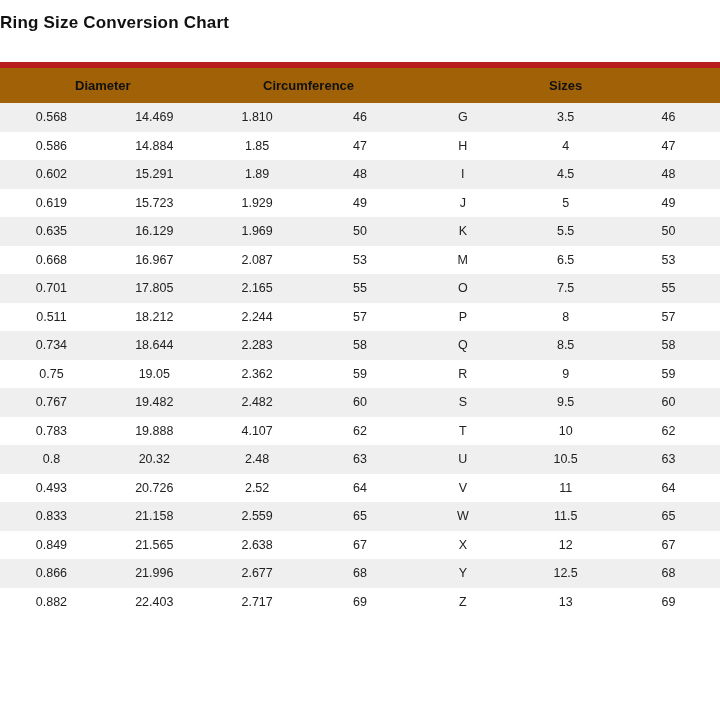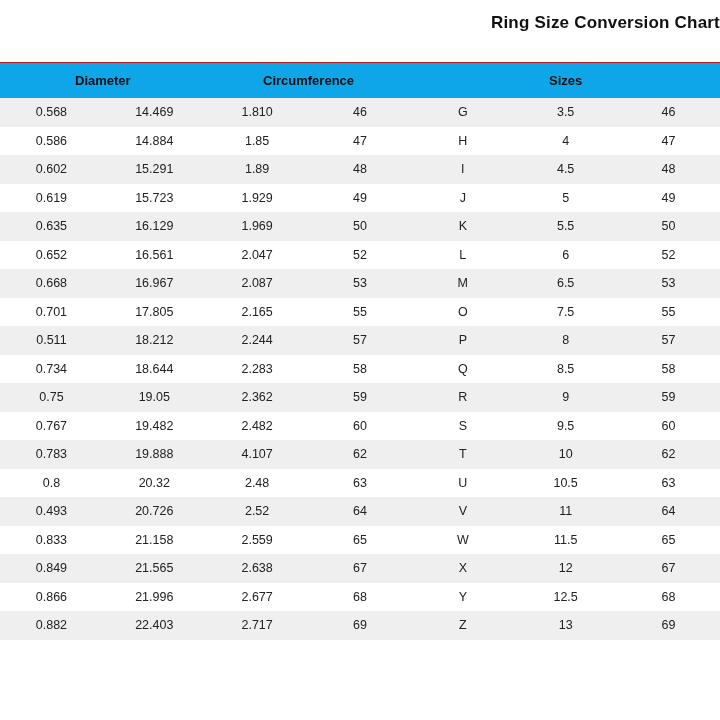--- a/index.html
+++ b/index.html
@@ -8,47 +8,47 @@
     background: #ffffff;
     width: 720px;
     height: 720px;
     overflow: hidden;
     font-family: "Liberation Sans", "DejaVu Sans", sans-serif;
     color: #222222;
   }
   .page-title {
     margin: 0;
     padding-top: 13px;
-    text-align: right;
+    text-align: left;
     font-size: 17px;
     font-weight: 700;
     color: #111111;
     letter-spacing: 0.2px;
   }
   table.ring-table {
     width: 100%;
     border-collapse: collapse;
     table-layout: fixed;
     margin-top: 29px;
   }
   table.ring-table col { width: 14.2857%; }
   th, td {
     text-align: center;
     vertical-align: middle;
     padding: 0 4px;
     font-size: 12.5px;
     font-weight: 400;
   }
   thead tr.group-row th {
-    background: #0ea5e9;
+    background: #a16207;
     height: 35px;
     font-size: 13px;
     font-weight: 700;
     color: #111111;
-    border-top: 1px solid #b91c1c;
+    border-top: 6px solid #b91c1c;
   }
   thead tr.sub-row th {
     background: #ffffff;
     height: 38px;
     line-height: 1.25;
     font-weight: 400;
     color: #222222;
   }
   tbody td {
     height: 28.5px;
@@ -119,29 +119,20 @@
       <tr>
         <td>0.635</td>
         <td>16.129</td>
         <td>1.969</td>
         <td>50</td>
         <td>K</td>
         <td>5.5</td>
         <td>50</td>
       </tr>
       <tr>
-        <td>0.652</td>
-        <td>16.561</td>
-        <td>2.047</td>
-        <td>52</td>
-        <td>L</td>
-        <td>6</td>
-        <td>52</td>
-      </tr>
-      <tr>
         <td>0.668</td>
         <td>16.967</td>
         <td>2.087</td>
         <td>53</td>
         <td>M</td>
         <td>6.5</td>
         <td>53</td>
       </tr>
       <tr>
         <td>0.701</td>

